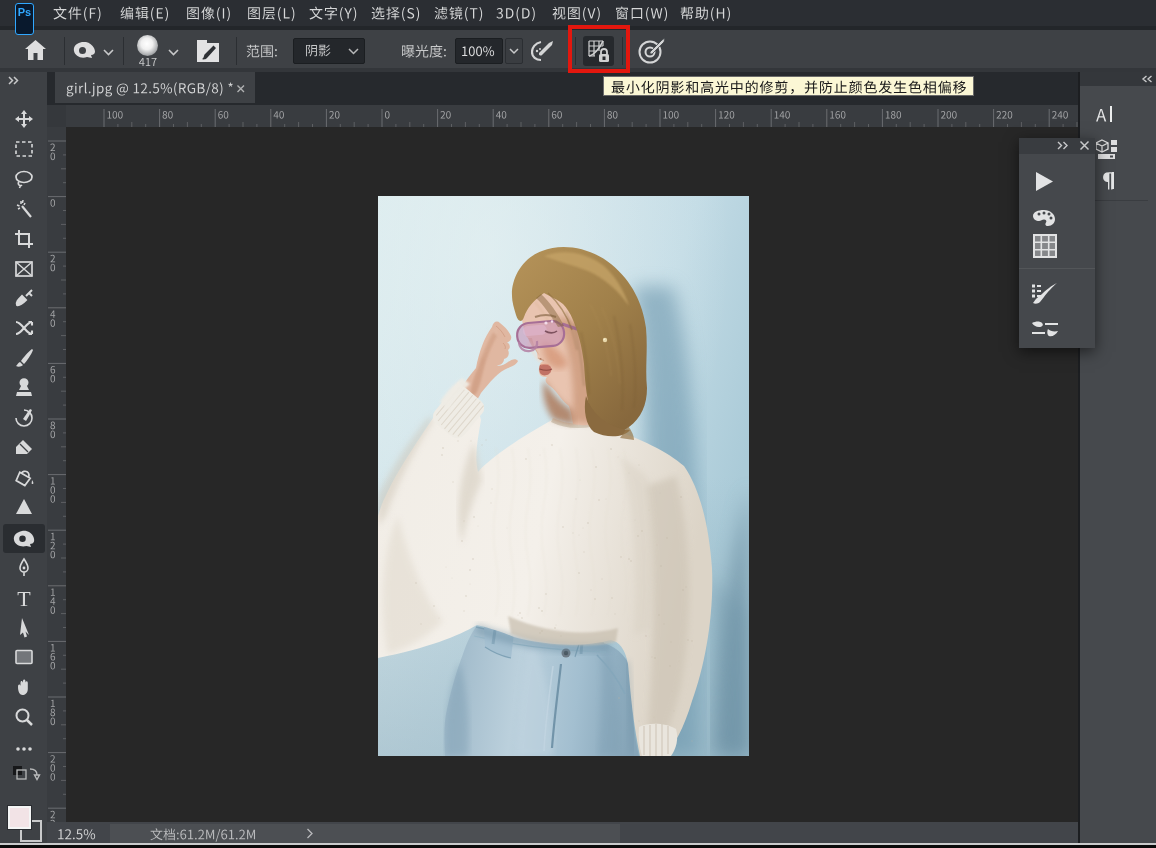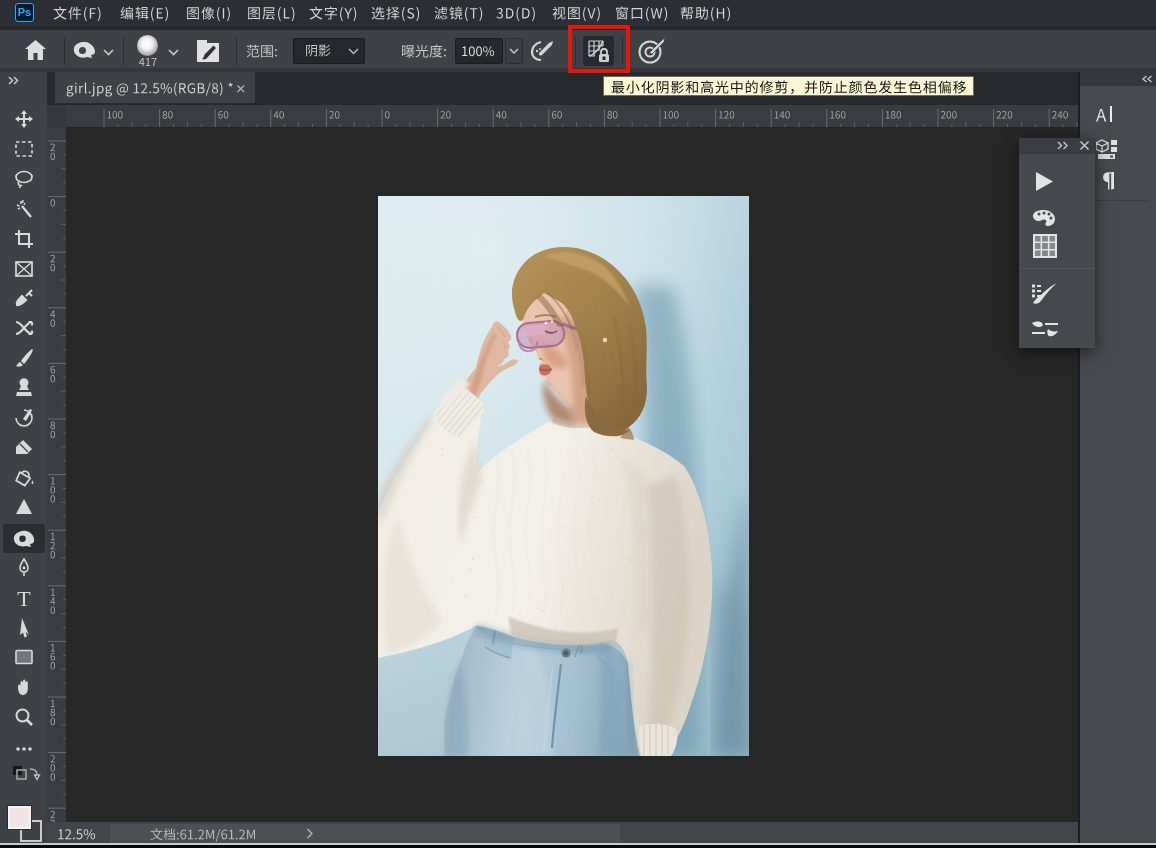--- a/index.html
+++ b/index.html
@@ -10,21 +10,21 @@
 <div class="abs" style="left:0;top:68px;width:1156px;height:4px;background:#33363a"></div>
 <div class="abs" style="left:47px;top:72px;width:1031px;height:33px;background:#26292d"></div>
 <div class="abs" style="left:47px;top:105px;width:1031px;height:22px;background:#393c40"></div>
 <div class="abs" style="left:47px;top:127px;width:19px;height:695px;background:#393c40"></div>
 <div class="abs" style="left:66px;top:127px;width:1012px;height:695px;background:#272727"></div>
 <div class="abs" style="left:0;top:72px;width:47px;height:771px;background:#3e4145"></div>
 <div class="abs" style="left:47px;top:822px;width:1031px;height:21px;background:#42454a"></div>
 <div class="abs" style="left:1078px;top:72px;width:78px;height:771px;background:#46494d;border-left:2px solid #1c1e21"></div>
 <div class="abs" style="left:0;top:843px;width:1156px;height:2px;background:#c9cacb"></div>
 <div class="abs" style="left:0;top:845px;width:1156px;height:3px;background:#0a0a0a"></div>
-<div class="abs" style="left:15px;top:3px;width:19px;height:19px;background:#09192d;border:1.5px solid #31a8ff;border-radius:3px;color:#31a8ff;font-size:11px;font-weight:bold;text-align:center;line-height:16px">Ps</div>
+<div class="abs" style="left:15px;top:3px;width:19px;height:32px;background:#09192d;border:1.5px solid #31a8ff;border-radius:3px;color:#31a8ff;font-size:11px;font-weight:bold;text-align:center;line-height:16px">Ps</div>
 <svg style="position:absolute;left:53px;top:2.6px;overflow:visible" width="2" height="2">
     <path transform="translate(0,15.4) scale(0.014000,-0.014000)" d="M725 630 802 607Q739 426 640.0 294.0Q541 162 403.0 71.5Q265 -19 83 -78Q79 -69 71.0 -55.5Q63 -42 53.5 -28.5Q44 -15 36 -7Q215 45 348.5 128.5Q482 212 575.0 335.5Q668 459 725 630ZM270 626Q327 471 424.0 345.0Q521 219 657.0 129.5Q793 40 967 -4Q959 -12 949.0 -24.5Q939 -37 930.5 -49.5Q922 -62 915 -73Q736 -24 599.0 70.5Q462 165 363.5 300.0Q265 435 201 603ZM50 664H954V590H50ZM423 823 501 847Q524 811 546.5 767.5Q569 724 580 693L497 666Q488 697 467.0 741.5Q446 786 423 823Z M1668.2857142857142 828H1743.2857142857142V-80H1668.2857142857142ZM1496.2857142857142 790 1568.2857142857142 775Q1554.2857142857142 706 1534.7857142857142 638.5Q1515.2857142857142 571 1490.7857142857142 513.0Q1466.2857142857142 455 1437.2857142857142 409Q1430.2857142857142 415 1418.7857142857142 422.0Q1407.2857142857142 429 1394.7857142857142 436.0Q1382.2857142857142 443 1373.2857142857142 447Q1402.2857142857142 488 1425.7857142857142 543.5Q1449.2857142857142 599 1467.2857142857142 662.0Q1485.2857142857142 725 1496.2857142857142 790ZM1505.2857142857142 635H1973.2857142857142V562H1487.2857142857142ZM1381.2857142857142 341H2017.2857142857142V267H1381.2857142857142ZM1332.2857142857142 836 1403.2857142857142 815Q1371.2857142857142 730 1329.7857142857142 647.5Q1288.2857142857142 565 1239.7857142857142 492.5Q1191.2857142857142 420 1139.2857142857142 363Q1135.2857142857142 372 1127.7857142857142 386.0Q1120.2857142857142 400 1111.7857142857142 414.5Q1103.2857142857142 429 1096.2857142857142 437Q1143.2857142857142 486 1186.7857142857142 550.0Q1230.2857142857142 614 1267.7857142857142 687.5Q1305.2857142857142 761 1332.2857142857142 836ZM1231.2857142857142 579 1302.2857142857142 650 1303.2857142857142 649V-78H1231.2857142857142Z M2367.5714285714284 -196Q2298.5714285714284 -84 2259.5714285714284 39.5Q2220.5714285714284 163 2220.5714285714284 311Q2220.5714285714284 458 2259.5714285714284 582.0Q2298.5714285714284 706 2367.5714285714284 818L2423.5714285714284 792Q2359.5714285714284 685 2328.0714285714284 561.5Q2296.5714285714284 438 2296.5714285714284 311Q2296.5714285714284 183 2328.0714285714284 59.5Q2359.5714285714284 -64 2423.5714285714284 -171Z M2631.8571428571427 0V733H3053.8571428571427V655H2723.8571428571427V407H3003.8571428571427V329H2723.8571428571427V0Z M3246.142857142857 -196 3189.142857142857 -171Q3254.142857142857 -64 3286.142857142857 59.5Q3318.142857142857 183 3318.142857142857 311Q3318.142857142857 438 3286.142857142857 561.5Q3254.142857142857 685 3189.142857142857 792L3246.142857142857 818Q3316.142857142857 706 3354.642857142857 582.0Q3393.142857142857 458 3393.142857142857 311Q3393.142857142857 163 3354.642857142857 39.5Q3316.142857142857 -84 3246.142857142857 -196Z" fill="#d6d7d8" fill-opacity="1.0"></path>
   </svg>
 <svg style="position:absolute;left:120px;top:2.6px;overflow:visible" width="2" height="2">
     <path transform="translate(0,15.4) scale(0.014000,-0.014000)" d="M68 182Q66 189 62.0 201.5Q58 214 53.5 227.0Q49 240 45 249Q61 252 77.5 270.0Q94 288 116 316Q127 330 148.5 361.5Q170 393 197.5 436.5Q225 480 252.5 530.5Q280 581 303 632L364 597Q329 529 288.5 461.0Q248 393 204.5 332.0Q161 271 117 221V219Q117 219 109.5 215.5Q102 212 92.0 206.5Q82 201 75.0 194.5Q68 188 68 182ZM68 182 63 242 97 267 334 317Q333 302 335.0 284.5Q337 267 339 255Q256 236 205.5 223.5Q155 211 128.0 203.5Q101 196 88.0 191.0Q75 186 68 182ZM61 423Q59 430 55.0 443.0Q51 456 46.5 469.0Q42 482 38 491Q51 495 63.5 511.5Q76 528 91 554Q99 567 114.0 595.5Q129 624 147.5 664.0Q166 704 183.5 749.5Q201 795 215 840L287 815Q263 751 233.5 687.5Q204 624 171.0 566.5Q138 509 105 463V461Q105 461 98.5 457.5Q92 454 83.0 447.5Q74 441 67.5 435.0Q61 429 61 423ZM61 423 59 479 95 501 268 519Q265 505 263.5 487.0Q262 469 262 457Q203 450 166.5 444.5Q130 439 109.0 435.5Q88 432 77.5 429.0Q67 426 61 423ZM40 54Q96 73 173.0 102.5Q250 132 332 163L346 103Q271 71 195.5 40.5Q120 10 58 -15ZM624 377H675V-47H624ZM746 378H797V-46H746ZM871 413H930V-7Q930 -28 926.0 -41.0Q922 -54 908 -62Q895 -69 876.5 -71.0Q858 -73 831 -73Q830 -60 825.0 -44.0Q820 -28 814 -16Q831 -17 843.5 -17.0Q856 -17 861 -17Q871 -16 871 -7ZM414 732H483V515Q483 454 479.0 380.0Q475 306 463.5 228.0Q452 150 430.0 75.0Q408 0 372 -63Q366 -57 355.0 -48.5Q344 -40 333.0 -32.0Q322 -24 314 -21Q348 39 368.5 108.5Q389 178 398.5 249.5Q408 321 411.0 389.5Q414 458 414 515ZM450 732H920V498H450V561H850V668H450ZM481 412H903V350H541V-72H481ZM512 202H898V143H512ZM605 826 675 846Q693 818 708.5 783.5Q724 749 732 723L658 698Q652 724 636.5 760.0Q621 796 605 826Z M1111.2857142857142 722H1476.2857142857142V650H1111.2857142857142ZM1308.2857142857142 568H1377.2857142857142V-76H1308.2857142857142ZM1104.2857142857142 167Q1152.2857142857142 174 1214.7857142857142 185.0Q1277.2857142857142 196 1346.7857142857142 208.5Q1416.2857142857142 221 1487.2857142857142 234L1491.2857142857142 169Q1393.2857142857142 148 1295.2857142857142 128.5Q1197.2857142857142 109 1120.2857142857142 94ZM1145.2857142857142 332Q1143.2857142857142 339 1139.2857142857142 351.5Q1135.2857142857142 364 1130.7857142857142 376.5Q1126.2857142857142 389 1122.2857142857142 398Q1135.2857142857142 401 1146.2857142857142 423.5Q1157.2857142857142 446 1169.2857142857142 479Q1175.2857142857142 495 1187.2857142857142 532.0Q1199.2857142857142 569 1212.7857142857142 619.5Q1226.2857142857142 670 1239.2857142857142 727.0Q1252.2857142857142 784 1260.2857142857142 840L1333.2857142857142 825Q1318.2857142857142 745 1296.2857142857142 664.0Q1274.2857142857142 583 1248.2857142857142 508.5Q1222.2857142857142 434 1195.2857142857142 374V372Q1195.2857142857142 372 1187.7857142857142 368.0Q1180.2857142857142 364 1170.2857142857142 357.5Q1160.2857142857142 351 1152.7857142857142 344.0Q1145.2857142857142 337 1145.2857142857142 332ZM1145.2857142857142 332V394L1185.2857142857142 414H1469.2857142857142V346H1217.2857142857142Q1192.2857142857142 346 1171.7857142857142 342.0Q1151.2857142857142 338 1145.2857142857142 332ZM1879.2857142857142 517H1949.2857142857142V-80H1879.2857142857142ZM1615.2857142857142 751V650H1883.2857142857142V751ZM1546.2857142857142 808H1956.2857142857142V594H1546.2857142857142ZM1487.2857142857142 535H2017.2857142857142V472H1487.2857142857142ZM1587.2857142857142 386H1899.2857142857142V329H1587.2857142857142ZM1587.2857142857142 242H1902.2857142857142V185H1587.2857142857142ZM1555.2857142857142 519H1624.2857142857142V61L1555.2857142857142 53ZM1464.2857142857142 76Q1532.2857142857142 80 1623.2857142857142 86.0Q1714.2857142857142 92 1817.7857142857142 99.5Q1921.2857142857142 107 2024.2857142857142 115L2023.2857142857142 52Q1925.2857142857142 44 1825.7857142857142 36.0Q1726.2857142857142 28 1636.2857142857142 21.0Q1546.2857142857142 14 1476.2857142857142 8Z M2367.5714285714284 -196Q2298.5714285714284 -84 2259.5714285714284 39.5Q2220.5714285714284 163 2220.5714285714284 311Q2220.5714285714284 458 2259.5714285714284 582.0Q2298.5714285714284 706 2367.5714285714284 818L2423.5714285714284 792Q2359.5714285714284 685 2328.0714285714284 561.5Q2296.5714285714284 438 2296.5714285714284 311Q2296.5714285714284 183 2328.0714285714284 59.5Q2359.5714285714284 -64 2423.5714285714284 -171Z M2631.8571428571427 0V733H3053.8571428571427V655H2723.8571428571427V425H3001.8571428571427V346H2723.8571428571427V79H3064.8571428571427V0Z M3283.142857142857 -196 3226.142857142857 -171Q3291.142857142857 -64 3323.142857142857 59.5Q3355.142857142857 183 3355.142857142857 311Q3355.142857142857 438 3323.142857142857 561.5Q3291.142857142857 685 3226.142857142857 792L3283.142857142857 818Q3353.142857142857 706 3391.642857142857 582.0Q3430.142857142857 458 3430.142857142857 311Q3430.142857142857 163 3391.642857142857 39.5Q3353.142857142857 -84 3283.142857142857 -196Z" fill="#d6d7d8" fill-opacity="1.0"></path>
   </svg>
 <svg style="position:absolute;left:186px;top:2.6px;overflow:visible" width="2" height="2">
     <path transform="translate(0,15.4) scale(0.014000,-0.014000)" d="M84 796H917V-80H842V728H156V-80H84ZM126 29H885V-38H126ZM375 279 407 325Q447 317 491.0 304.5Q535 292 575.5 277.5Q616 263 644 250L613 199Q585 213 544.5 228.5Q504 244 459.5 257.0Q415 270 375 279ZM414 708 477 686Q449 641 410.5 597.5Q372 554 329.5 517.0Q287 480 245 452Q240 459 230.0 467.5Q220 476 210.0 484.0Q200 492 192 497Q256 535 316.0 590.5Q376 646 414 708ZM681 628H695L706 631L749 606Q711 544 650.5 492.5Q590 441 516.5 401.0Q443 361 364.5 332.0Q286 303 210 285Q206 294 200.5 306.0Q195 318 188.0 328.5Q181 339 174 346Q248 361 324.0 386.0Q400 411 469.5 446.0Q539 481 594.0 524.0Q649 567 681 617ZM370 573Q414 521 486.0 477.0Q558 433 645.5 401.5Q733 370 823 353Q813 344 800.5 327.0Q788 310 781 296Q690 316 601.5 352.0Q513 388 438.5 438.0Q364 488 315 548ZM391 628H704V570H351ZM275 152 310 203Q361 197 416.5 187.5Q472 178 527.0 166.5Q582 155 630.5 142.0Q679 129 715 117L682 61Q634 78 565.0 95.5Q496 113 420.0 128.5Q344 144 275 152Z M1535.2857142857142 769H1782.2857142857142V709H1535.2857142857142ZM1489.2857142857142 571V471H1893.2857142857142V571ZM1422.2857142857142 629H1962.2857142857142V413H1422.2857142857142ZM1581.2857142857142 364 1632.2857142857142 394Q1681.2857142857142 357 1712.7857142857142 308.0Q1744.2857142857142 259 1759.7857142857142 206.0Q1775.2857142857142 153 1776.7857142857142 103.0Q1778.2857142857142 53 1767.2857142857142 14.0Q1756.2857142857142 -25 1734.2857142857142 -45Q1715.2857142857142 -65 1694.7857142857142 -72.0Q1674.2857142857142 -79 1648.2857142857142 -79Q1619.2857142857142 -80 1585.2857142857142 -77Q1584.2857142857142 -64 1580.2857142857142 -45.0Q1576.2857142857142 -26 1567.2857142857142 -12Q1587.2857142857142 -14 1603.7857142857142 -15.0Q1620.2857142857142 -16 1633.2857142857142 -16Q1648.2857142857142 -16 1660.2857142857142 -13.0Q1672.2857142857142 -10 1682.2857142857142 3Q1697.2857142857142 17 1704.2857142857142 47.5Q1711.2857142857142 78 1708.7857142857142 118.5Q1706.2857142857142 159 1692.2857142857142 203.0Q1678.2857142857142 247 1651.2857142857142 289.0Q1624.2857142857142 331 1581.2857142857142 364ZM1646.2857142857142 308 1694.2857142857142 283Q1659.2857142857142 249 1607.7857142857142 214.0Q1556.2857142857142 179 1499.7857142857142 150.0Q1443.2857142857142 121 1393.2857142857142 102Q1386.2857142857142 114 1373.7857142857142 128.5Q1361.2857142857142 143 1351.2857142857142 151Q1401.2857142857142 166 1457.2857142857142 191.0Q1513.2857142857142 216 1563.2857142857142 246.5Q1613.2857142857142 277 1646.2857142857142 308ZM1700.2857142857142 212 1752.2857142857142 187Q1711.2857142857142 139 1649.2857142857142 94.5Q1587.2857142857142 50 1519.2857142857142 14.0Q1451.2857142857142 -22 1386.2857142857142 -44Q1378.2857142857142 -31 1365.7857142857142 -15.5Q1353.2857142857142 0 1342.2857142857142 10Q1406.2857142857142 29 1474.2857142857142 60.0Q1542.2857142857142 91 1602.2857142857142 131.0Q1662.2857142857142 171 1700.2857142857142 212ZM1922.2857142857142 370 1973.2857142857142 322Q1939.2857142857142 300 1898.2857142857142 278.0Q1857.2857142857142 256 1816.7857142857142 236.5Q1776.2857142857142 217 1741.2857142857142 202L1702.2857142857142 242Q1736.2857142857142 258 1776.7857142857142 280.0Q1817.2857142857142 302 1856.2857142857142 326.0Q1895.2857142857142 350 1922.2857142857142 370ZM1551.2857142857142 839 1623.2857142857142 826Q1582.2857142857142 750 1519.7857142857142 670.5Q1457.2857142857142 591 1369.2857142857142 523Q1364.2857142857142 531 1355.7857142857142 540.5Q1347.2857142857142 550 1337.7857142857142 558.0Q1328.2857142857142 566 1320.2857142857142 571Q1375.2857142857142 610 1419.7857142857142 656.5Q1464.2857142857142 703 1497.2857142857142 750.0Q1530.2857142857142 797 1551.2857142857142 839ZM1755.2857142857142 769H1771.2857142857142L1785.2857142857142 773L1829.2857142857142 741Q1804.2857142857142 698 1769.7857142857142 653.5Q1735.2857142857142 609 1702.2857142857142 578Q1696.2857142857142 588 1684.2857142857142 600.5Q1672.2857142857142 613 1663.2857142857142 620Q1680.2857142857142 638 1698.2857142857142 661.5Q1716.2857142857142 685 1731.2857142857142 710.0Q1746.2857142857142 735 1755.2857142857142 756ZM1856.2857142857142 280Q1871.2857142857142 228 1897.2857142857142 180.0Q1923.2857142857142 132 1958.2857142857142 94.5Q1993.2857142857142 57 2034.2857142857142 34Q2022.2857142857142 24 2008.2857142857142 7.0Q1994.2857142857142 -10 1985.2857142857142 -23Q1918.2857142857142 19 1870.7857142857142 96.5Q1823.2857142857142 174 1797.2857142857142 265ZM1669.2857142857142 610H1731.2857142857142V604Q1731.2857142857142 578 1725.2857142857142 543.5Q1719.2857142857142 509 1701.2857142857142 470.0Q1683.2857142857142 431 1646.2857142857142 391.5Q1609.2857142857142 352 1547.7857142857142 315.5Q1486.2857142857142 279 1394.2857142857142 249Q1387.2857142857142 258 1375.2857142857142 272.0Q1363.2857142857142 286 1351.2857142857142 296Q1439.2857142857142 323 1497.2857142857142 356.5Q1555.2857142857142 390 1589.7857142857142 425.0Q1624.2857142857142 460 1641.2857142857142 493.5Q1658.2857142857142 527 1663.7857142857142 556.0Q1669.2857142857142 585 1669.2857142857142 606ZM1326.2857142857142 836 1397.2857142857142 815Q1367.2857142857142 730 1325.7857142857142 647.5Q1284.2857142857142 565 1236.7857142857142 492.5Q1189.2857142857142 420 1136.2857142857142 363Q1133.2857142857142 372 1125.2857142857142 386.0Q1117.2857142857142 400 1108.7857142857142 414.5Q1100.2857142857142 429 1093.2857142857142 437Q1140.2857142857142 486 1183.2857142857142 550.5Q1226.2857142857142 615 1263.2857142857142 688.0Q1300.2857142857142 761 1326.2857142857142 836ZM1223.2857142857142 570 1293.2857142857142 641 1294.2857142857142 640V-77H1223.2857142857142Z M2367.5714285714284 -196Q2298.5714285714284 -84 2259.5714285714284 39.5Q2220.5714285714284 163 2220.5714285714284 311Q2220.5714285714284 458 2259.5714285714284 582.0Q2298.5714285714284 706 2367.5714285714284 818L2423.5714285714284 792Q2359.5714285714284 685 2328.0714285714284 561.5Q2296.5714285714284 438 2296.5714285714284 311Q2296.5714285714284 183 2328.0714285714284 59.5Q2359.5714285714284 -64 2423.5714285714284 -171Z M2631.8571428571427 0V733H2723.8571428571427V0Z M2987.142857142857 -196 2930.142857142857 -171Q2995.142857142857 -64 3027.142857142857 59.5Q3059.142857142857 183 3059.142857142857 311Q3059.142857142857 438 3027.142857142857 561.5Q2995.142857142857 685 2930.142857142857 792L2987.142857142857 818Q3057.142857142857 706 3095.642857142857 582.0Q3134.142857142857 458 3134.142857142857 311Q3134.142857142857 163 3095.642857142857 39.5Q3057.142857142857 -84 2987.142857142857 -196Z" fill="#d6d7d8" fill-opacity="1.0"></path>
   </svg>
 <svg style="position:absolute;left:247px;top:2.6px;overflow:visible" width="2" height="2">

